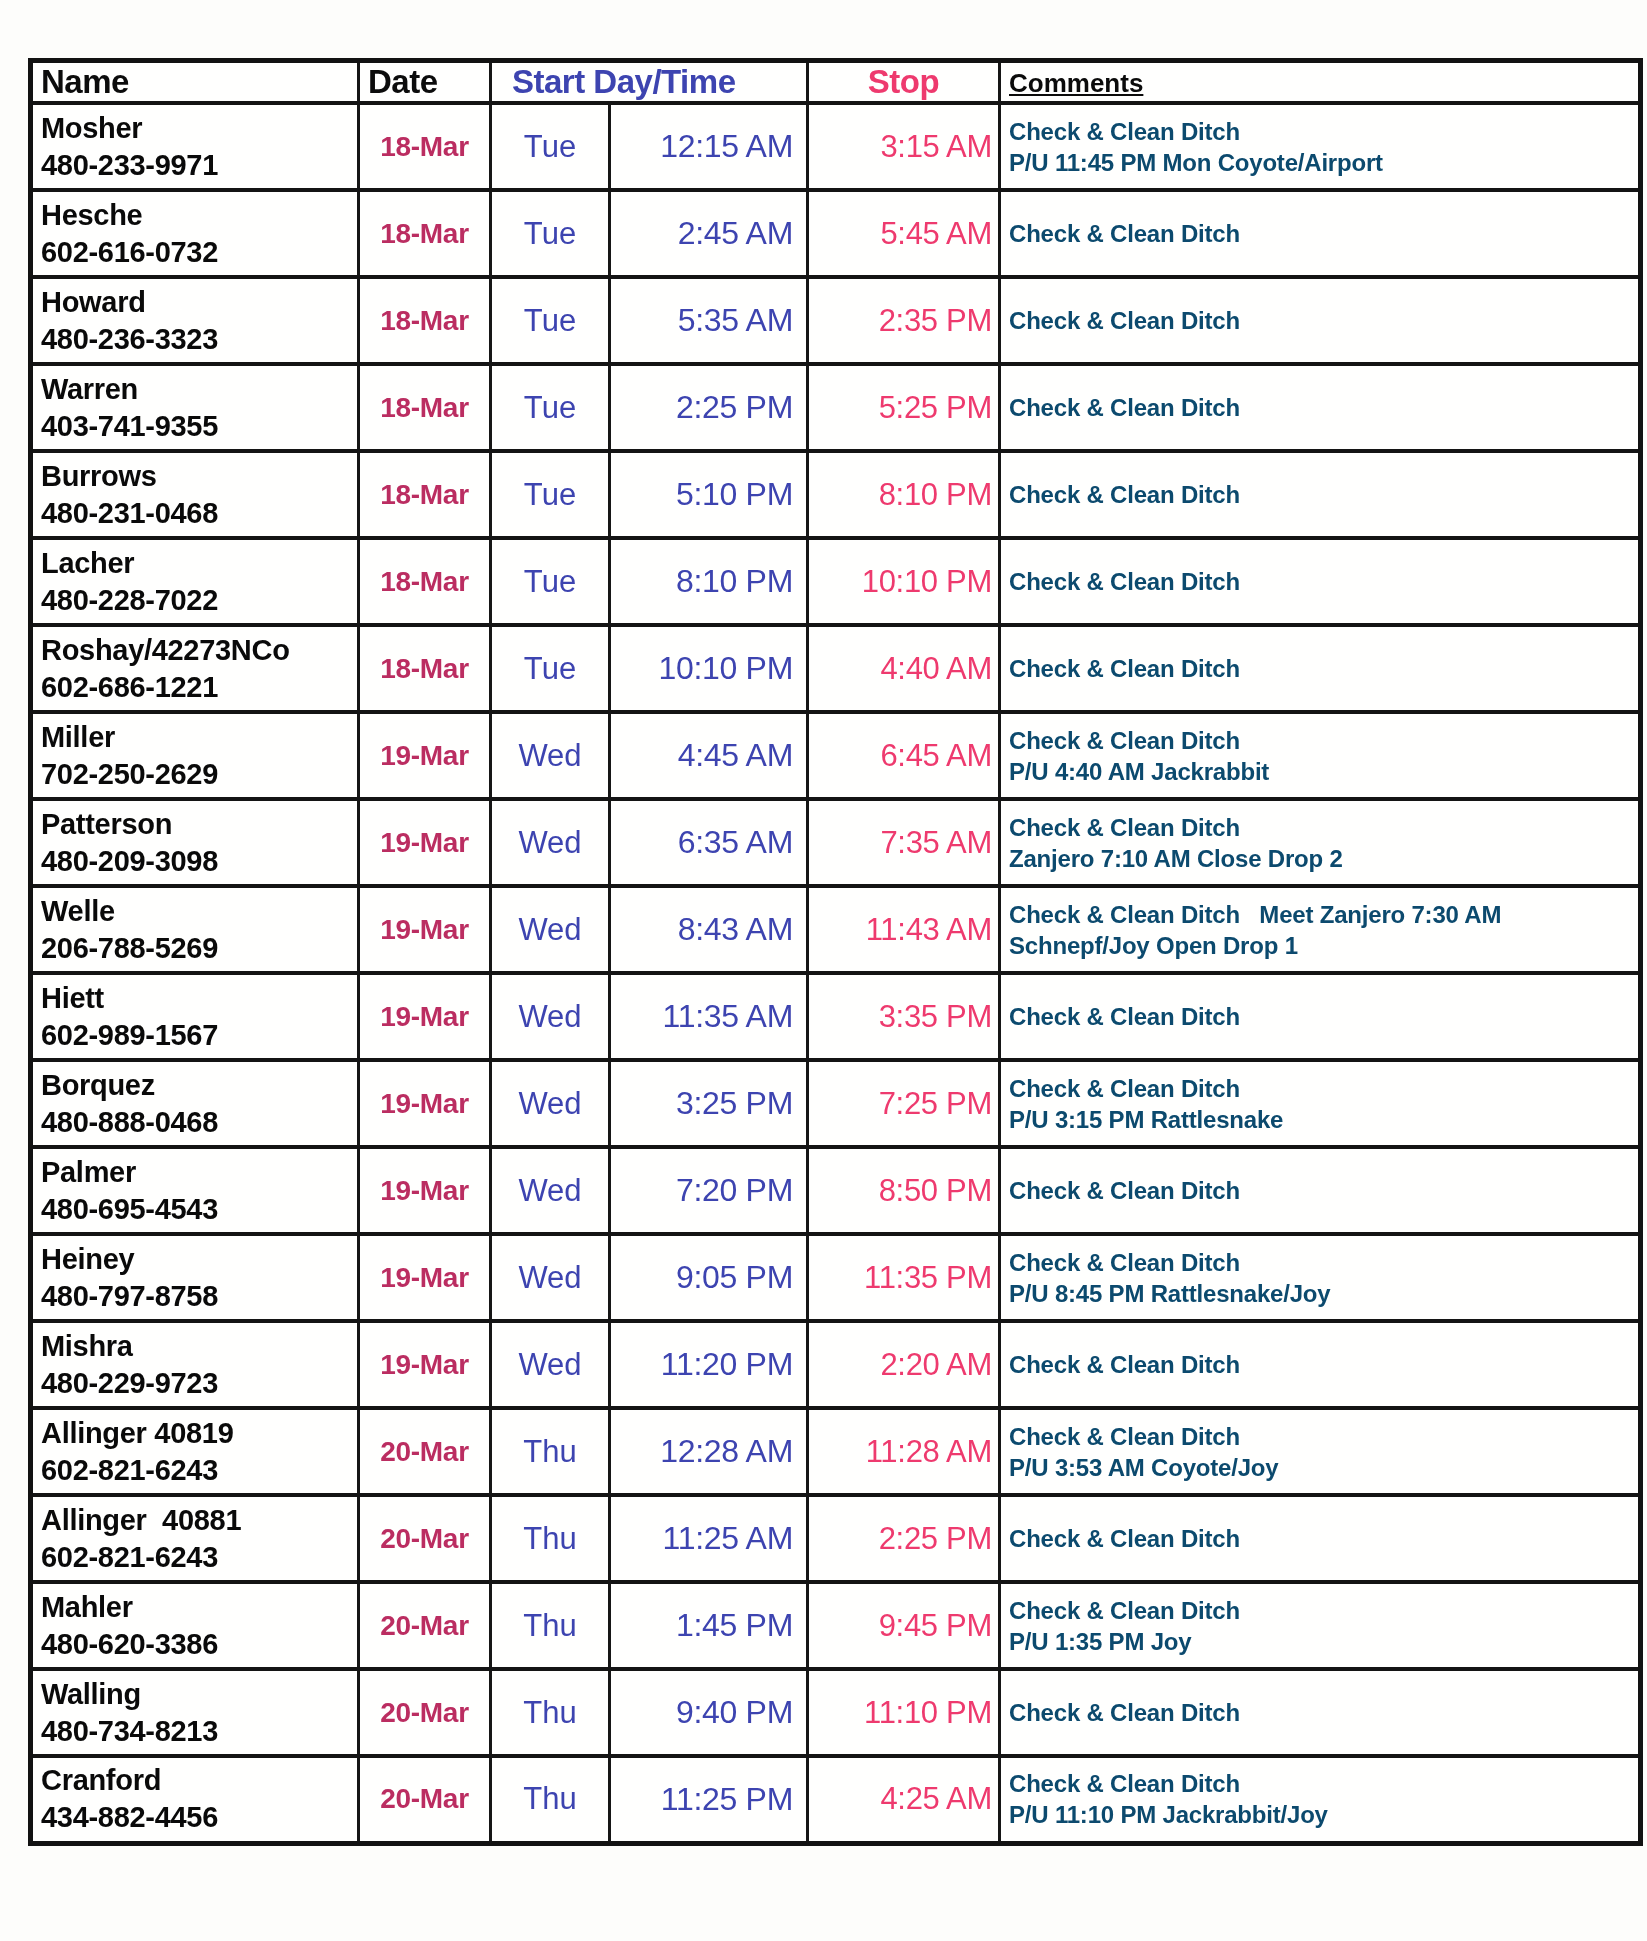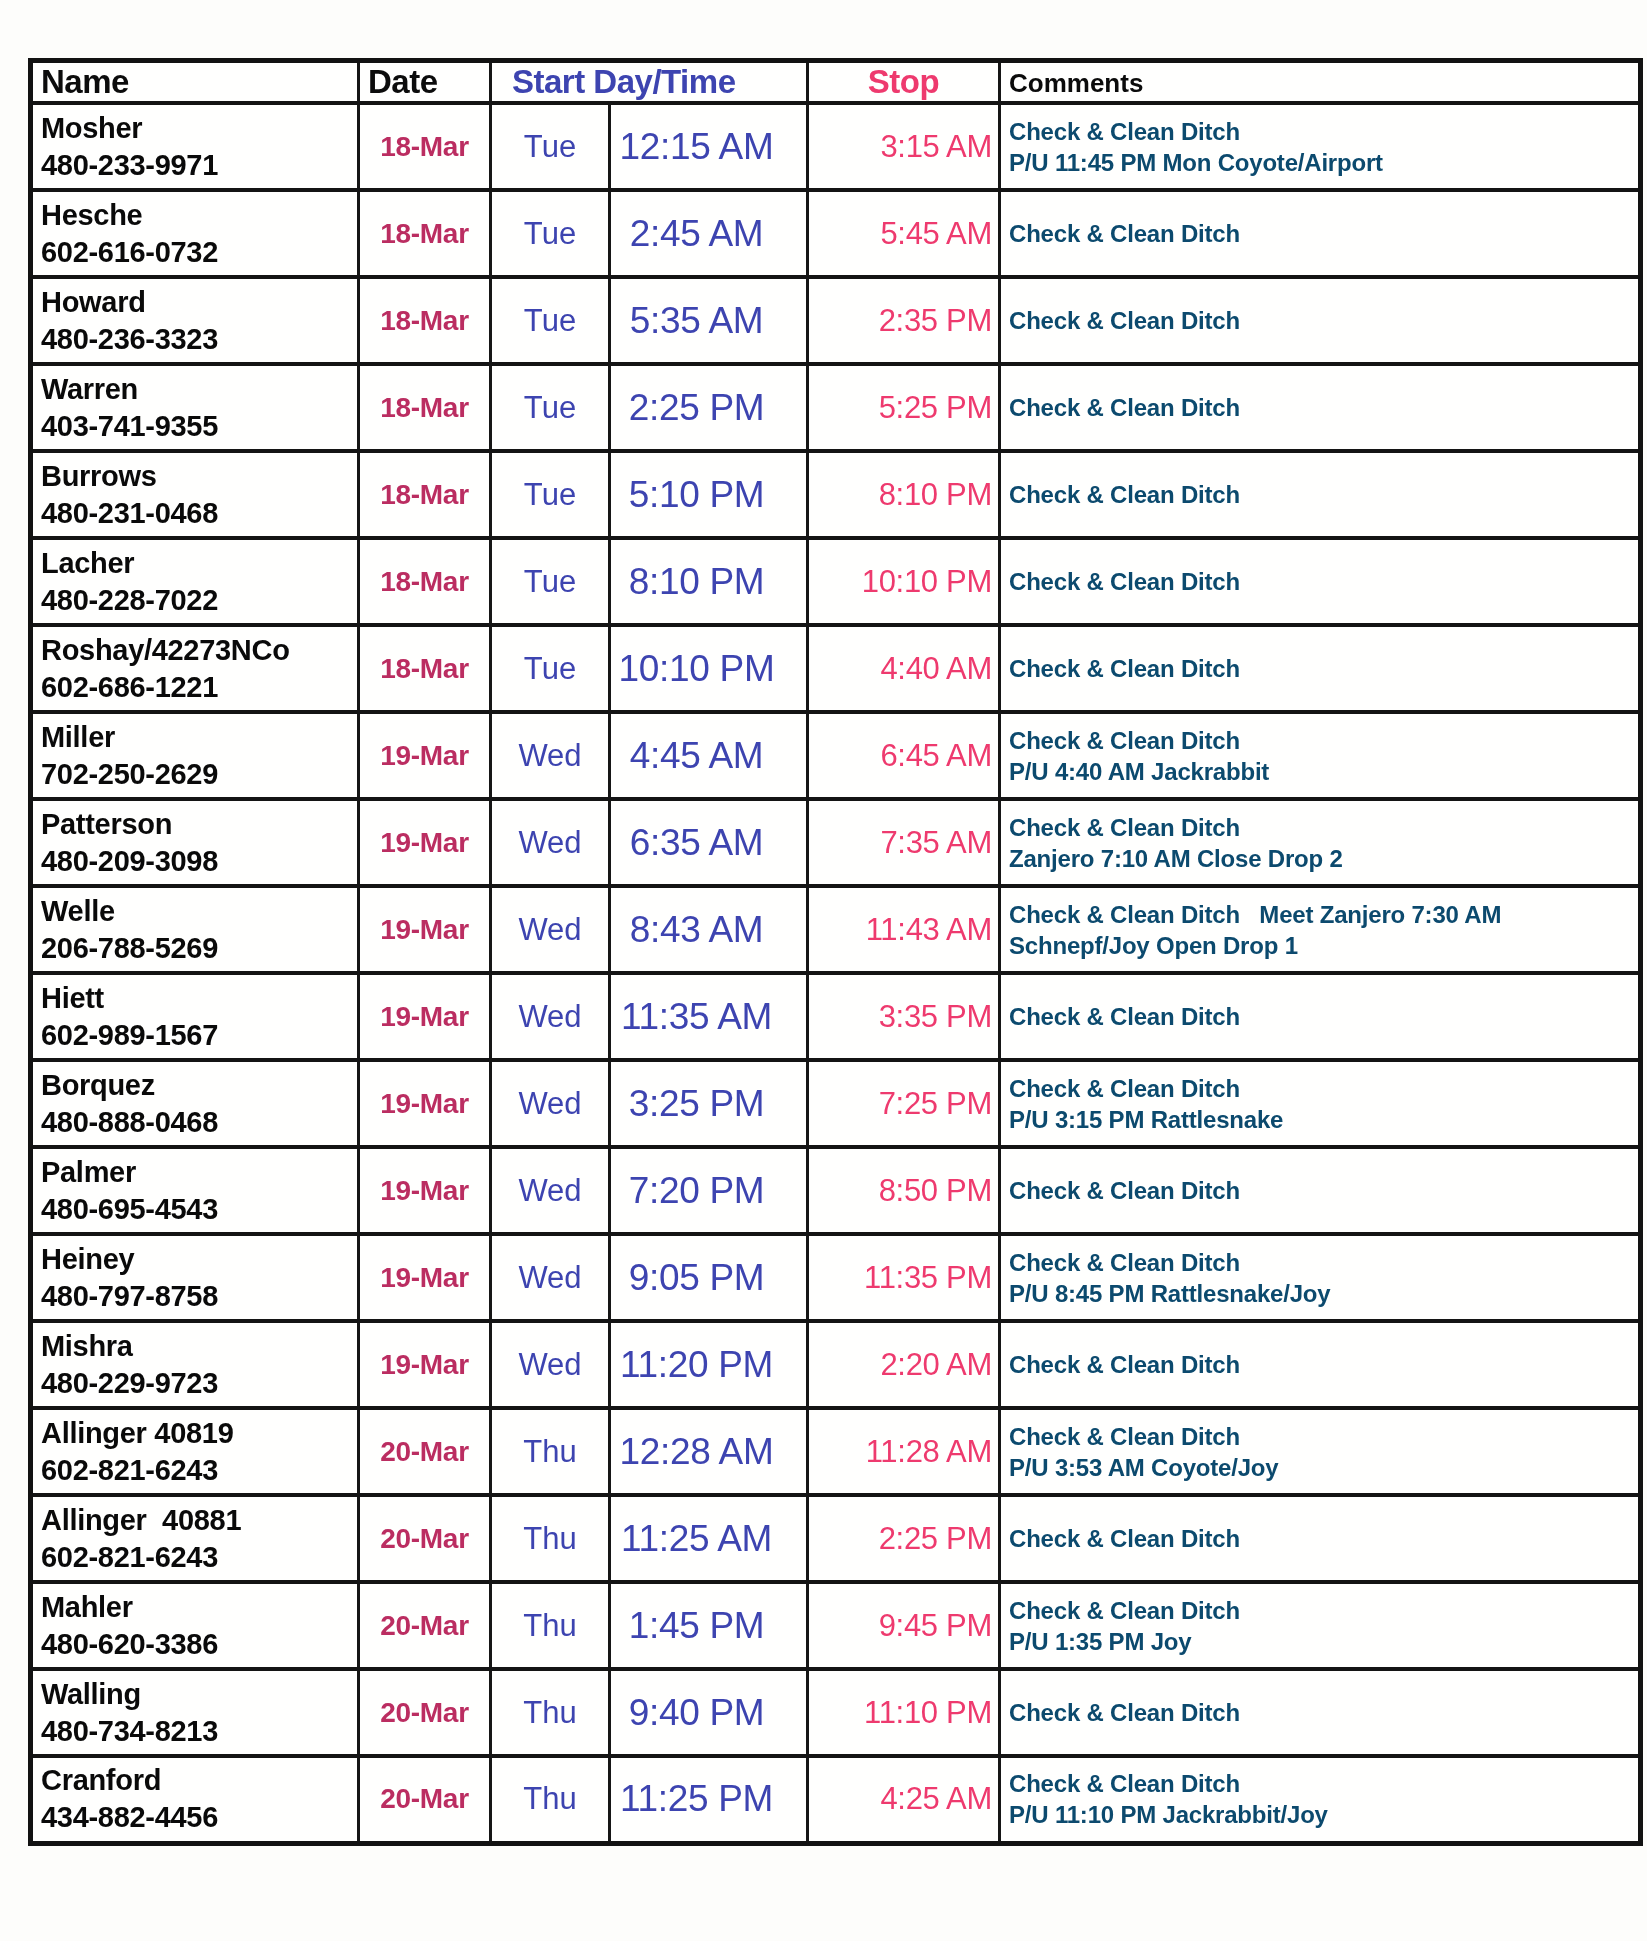--- a/index.html
+++ b/index.html
@@ -39,38 +39,38 @@
   .h-start{
     font-size:33px;font-weight:bold;color:var(--blue);
     text-align:left;padding-left:20px;letter-spacing:-0.5px;
   }
   .h-stop{
     font-size:33px;font-weight:bold;color:var(--pink);
     text-align:center;letter-spacing:-0.5px;
   }
   .h-comments{
     font-size:26px;font-weight:bold;text-align:left;
-    padding-left:8px;vertical-align:bottom;padding-bottom:2px;
+    padding-left:8px;vertical-align:bottom;padding-bottom:2px;text-decoration:underline;
   }
 
   
   .c-name{padding-left:8px;}
   .nm{
     font-size:29px;font-weight:bold;line-height:37px;
     color:#0a0a0a;white-space:pre-wrap;letter-spacing:-0.3px;
   }
   .c-date{
     text-align:center;font-size:28px;font-weight:bold;
     color:var(--crimson);letter-spacing:-0.3px;
   }
   .c-day{
     text-align:center;font-size:31px;color:var(--blue);
   }
   .c-time{
-    text-align:center;padding-right:24px;font-size:37px;color:var(--blue);
+    text-align:right;padding-right:13px;font-size:32px;color:var(--blue);
     letter-spacing:-0.3px;
   }
   .c-stop{
     text-align:right;padding-right:6px;font-size:31px;color:var(--pink);
     letter-spacing:-0.3px;
   }
   .c-comments{padding-left:8px;}
   .cmt-line{
     font-size:24px;font-weight:bold;line-height:31px;
     color:#0c4a6e;white-space:pre-wrap;letter-spacing:-0.2px;

